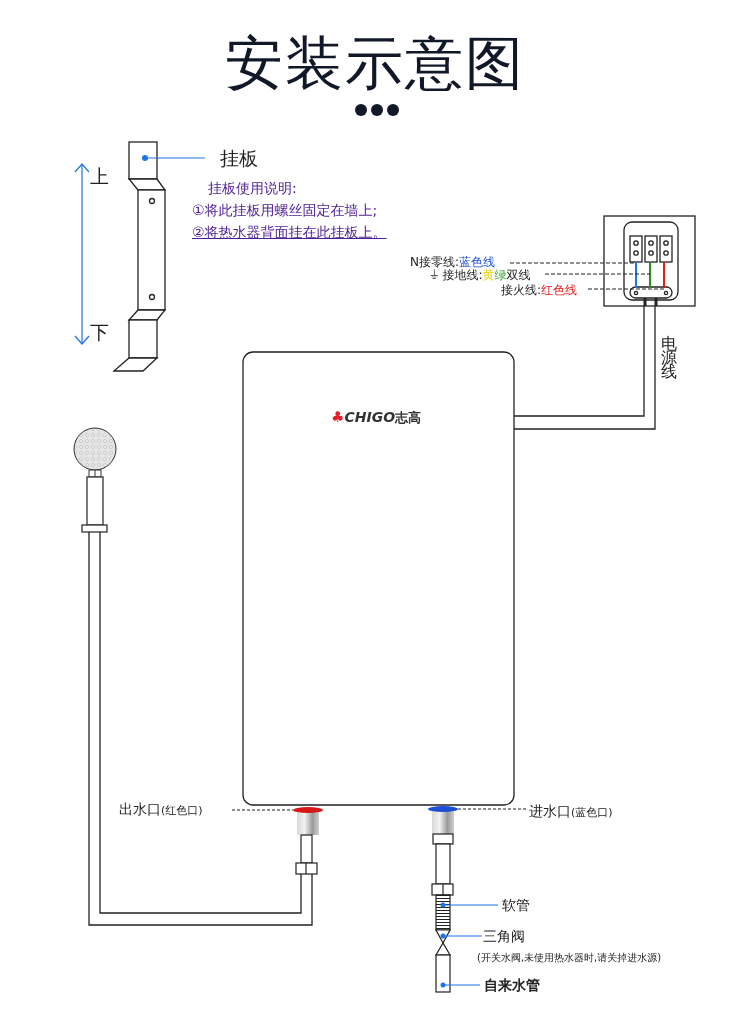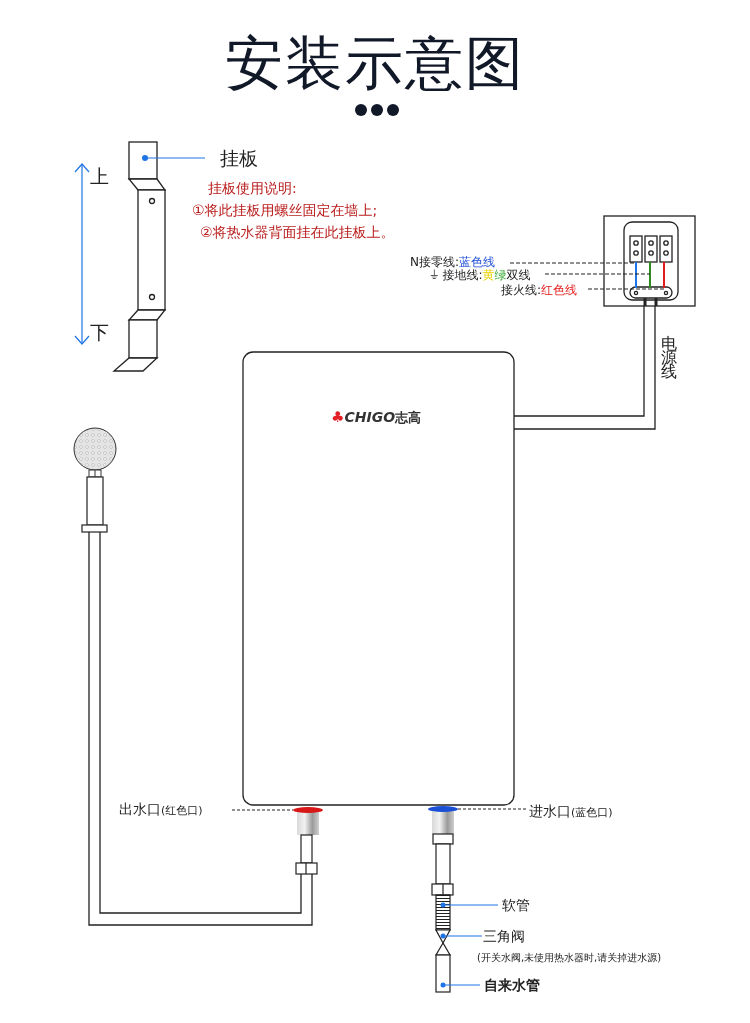--- a/index.html
+++ b/index.html
@@ -6,21 +6,21 @@
   body { width:750px; height:1023px; position:relative; overflow:hidden;
          font-family:"DejaVu Sans", "Liberation Sans", sans-serif; color:#222; }
   .abs { position:absolute; }
   .title { left:0; width:750px; top:26px; text-align:center; font-size:58px; font-weight:normal;
            color:#111827; letter-spacing:2px; line-height:74px; }
   .dots { left:355px; top:104px; width:44px; height:14px; display:flex; justify-content:space-between; }
   .dots span { width:12px; height:12px; border-radius:50%; background:#111827; display:block; }
   svg.diag { position:absolute; left:0; top:0; }
   .lbl { font-size:13px; color:#222; white-space:nowrap; line-height:16px; }
   .lbl-lg { font-size:19px; color:#222; white-space:nowrap; }
-  .note { font-size:14px; color:#b91c1c; line-height:24px; white-space:nowrap; }
+  .note { font-size:14px; color:#4c1d95; line-height:24px; white-space:nowrap; }
   .small { font-size:11px; }
   .vert { font-size:16px; width:14px; line-height:14px; text-align:center; word-break:break-all; white-space:normal; }
   .blue { color:#1d4ed8; } .yellow{ color:#e8d200; } .green{ color:#2aa52a; } .red{ color:#e31b1b; }
   .logo { font-weight:bold; font-style:italic; font-size:14px; color:#333; white-space:nowrap; }
   .logo .mark { color:#e32028; font-style:normal; font-size:15px; }
   .logo .cn { font-weight:bold; font-style:normal; font-size:13px; }
 </style>
 </head>
 <body>
 
@@ -154,21 +154,21 @@
     <circle cx="443" cy="985" r="2.5" stroke="none"></circle>
     <line x1="443" y1="985" x2="480" y2="985"></line>
   </g>
 </svg>
 
 <div class="abs lbl-lg" style="left:90px;top:164px;">上</div>
 <div class="abs lbl-lg" style="left:90px;top:320px;">下</div>
 <div class="abs lbl-lg" style="left:208px;top:146px;margin-left:12px;">挂板</div>
 <div class="abs note" style="left:208px;top:176px;">挂板使用说明:</div>
 <div class="abs note" style="left:192px;top:198px;">①将此挂板用螺丝固定在墙上;</div>
-<div class="abs note" style="left:200px;top:220px;">②将热水器背面挂在此挂板上。</div>
+<div class="abs note" style="left:192px;top:220px;text-decoration:underline;">②将热水器背面挂在此挂板上。</div>
 
 <div class="abs lbl" style="left:410px;top:254px;font-size:12px;">
   <span>N接零线:</span><span class="blue">蓝色线</span>
 </div>
 <div class="abs lbl" style="left:430px;top:267px;font-size:12px;">
   <span>⏚</span>
   <span>接地线:</span><span class="yellow">黄</span><span class="green">绿</span><span>双线</span>
 </div>
 <div class="abs lbl" style="left:501px;top:282px;font-size:12px;">
   <span>接火线:</span><span class="red">红色线</span>

